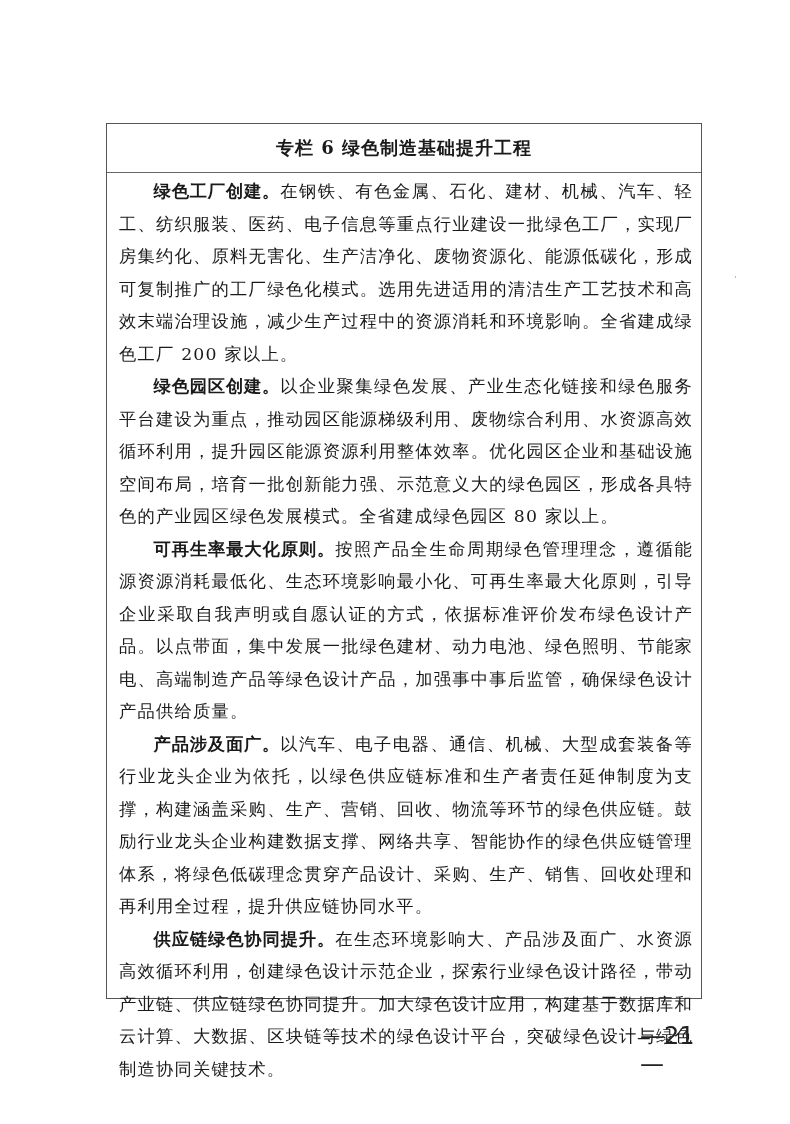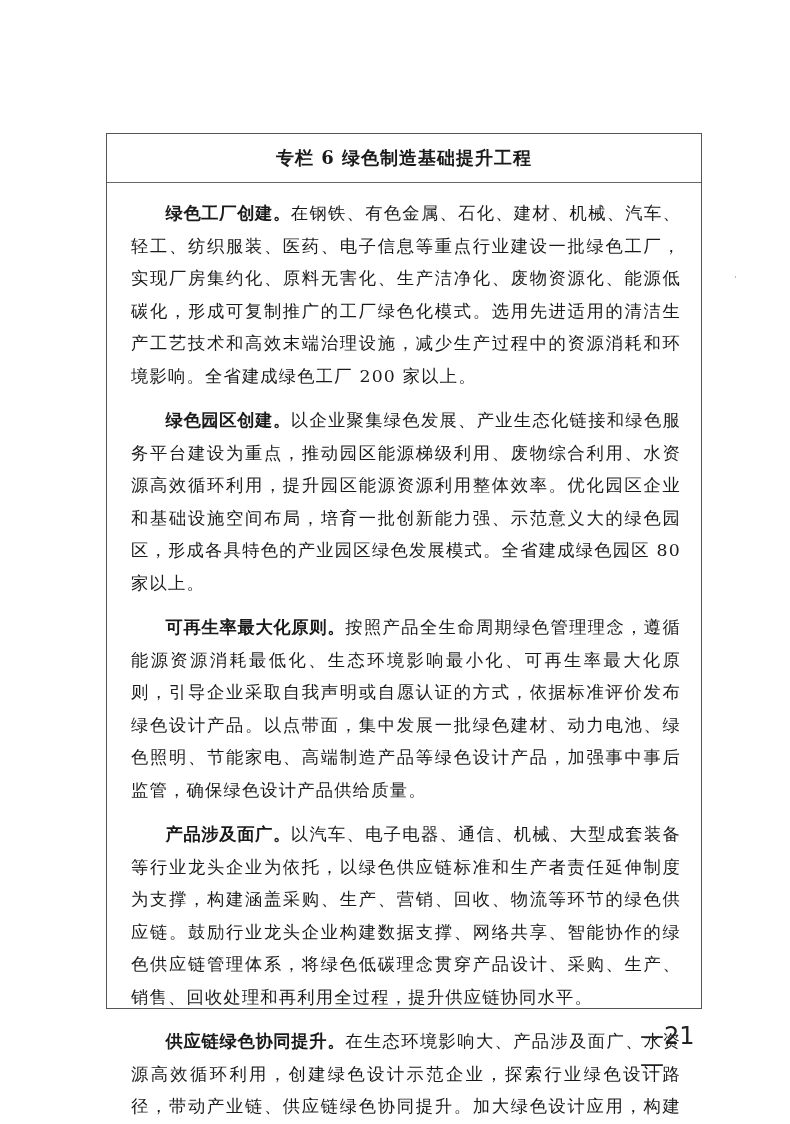--- a/index.html
+++ b/index.html
@@ -1,28 +1,28 @@
 <!DOCTYPE html>
 <html><head>
   <meta charset="utf-8">
   <style>
     html, body { margin: 0; padding: 0; background: #ffffff; }
     body { width: 790px; height: 1124px; position: relative; overflow: hidden; font-family: "DejaVu Serif", "Liberation Serif", serif; color: #1a1a1a; }
     .box {
-      position: absolute; left: 106px; top: 133px; width: 596px; height: 876px;
+      position: absolute; left: 106px; top: 123px; width: 596px; height: 876px;
       border: 1.5px solid #555; box-sizing: border-box;
     }
     .box-header {
       height: 49px; border-bottom: 1.5px solid #666; box-sizing: border-box;
       display: flex; align-items: center; justify-content: center;
       font-size: 18px; font-weight: bold; letter-spacing: 1px;
     }
     .box-body { padding: 2px 8px 0 12px; }
     .para {
-      font-size: 17.3px; line-height: 32.5px; text-indent: 2em; margin: 12px;
+      font-size: 17.3px; line-height: 32.5px; text-indent: 2em; margin: 0;
       text-align: justify; letter-spacing: 1.2px;
     }
     .para b { font-weight: bold; font-family: "DejaVu Sans", "Liberation Sans", sans-serif; letter-spacing: 0.5px; }
     .page-number {
       position: absolute; left: 640px; top: 1022px; width: 70px; text-align: left;
       font-family: "DejaVu Sans", "Liberation Sans", sans-serif; font-size: 24px; color: #222;
     }
     .mark { position: absolute; left: 735px; top: 276px; width: 1px; height: 2px; background: #bbb; }
   </style>
 </head>

